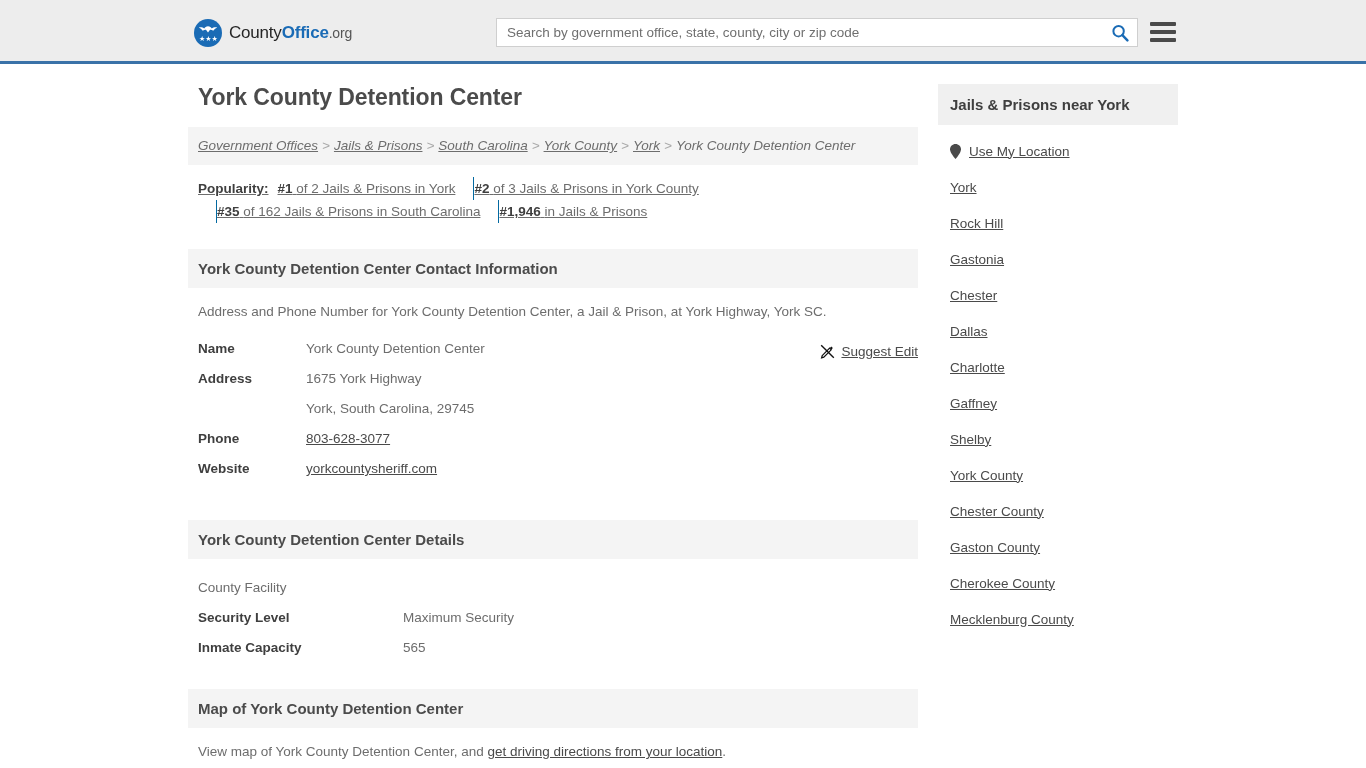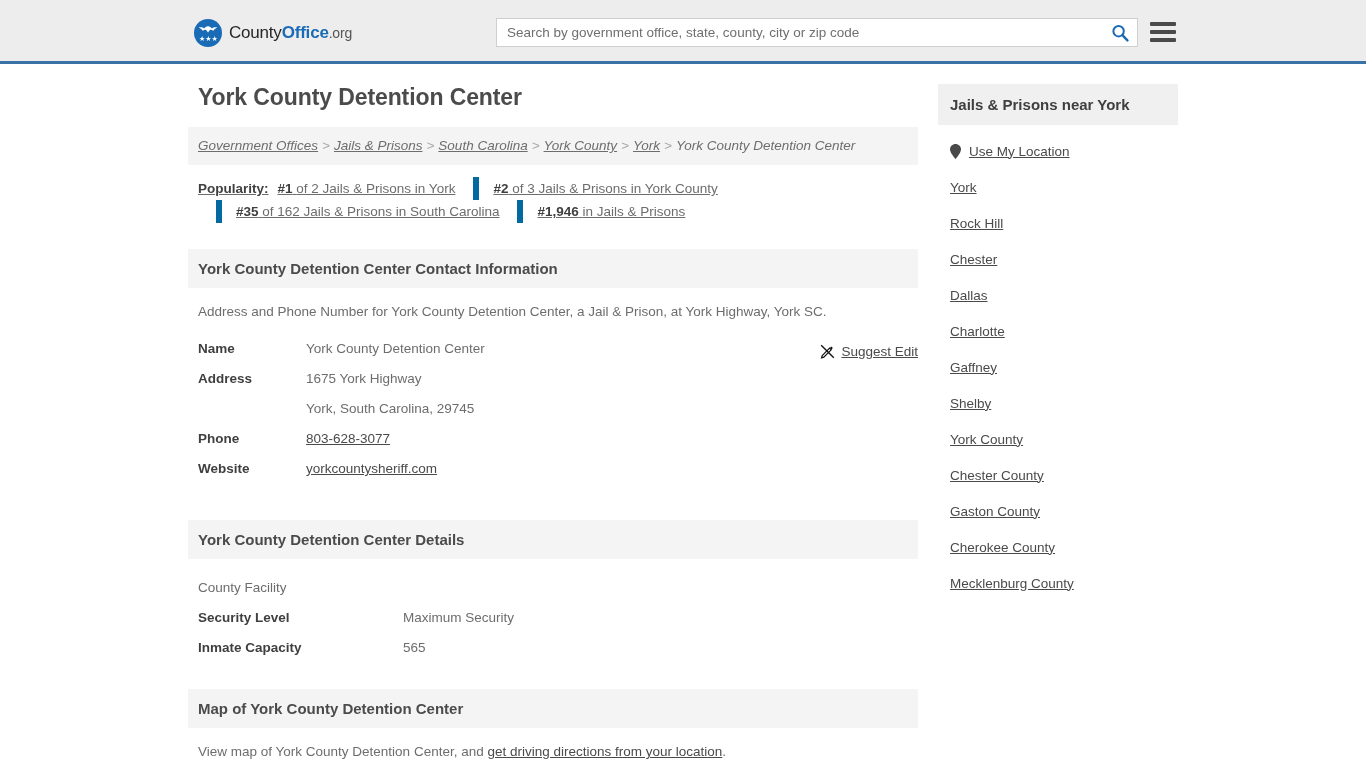--- a/index.html
+++ b/index.html
@@ -164,22 +164,21 @@
   .popularity {
     padding: 12px 10px 10px 10px;
     font-size: 13.5px;
     color: #6d6d6d;
     line-height: 23px;
   }
   .pop-row { display: flex; align-items: center; flex-wrap: wrap; text-decoration: underline; }
   .pop-label { font-weight: 700; color: #3f3f3f; margin-right: 9px; }
   .pop-item { padding: 0 14px 0 0; }
   .pop-item.divided {
-    border-left: 6px solid #0369a1;
-    padding-left: 14px;
+    border-left: 1px solid #0369a1;
     margin-left: 4px;
   }
   .pop-item b { color: #3f3f3f; font-weight: 700; }
   .pop-row.second { padding-left: 14px; }
 
   
   .section-head {
     background: #f4f4f4;
     padding: 11px 10px;
     font-size: 15px;
@@ -387,20 +386,23 @@
           <a href="#">Use My Location</a>
         </div>
 
         <div class="side-item">
             <a href="#">York</a>
           </div>
         <div class="side-item">
             <a href="#">Rock Hill</a>
           </div>
         <div class="side-item">
+            <a href="#">Gastonia</a>
+          </div>
+        <div class="side-item">
             <a href="#">Chester</a>
           </div>
         <div class="side-item">
             <a href="#">Dallas</a>
           </div>
         <div class="side-item">
             <a href="#">Charlotte</a>
           </div>
         <div class="side-item">
             <a href="#">Gaffney</a>

